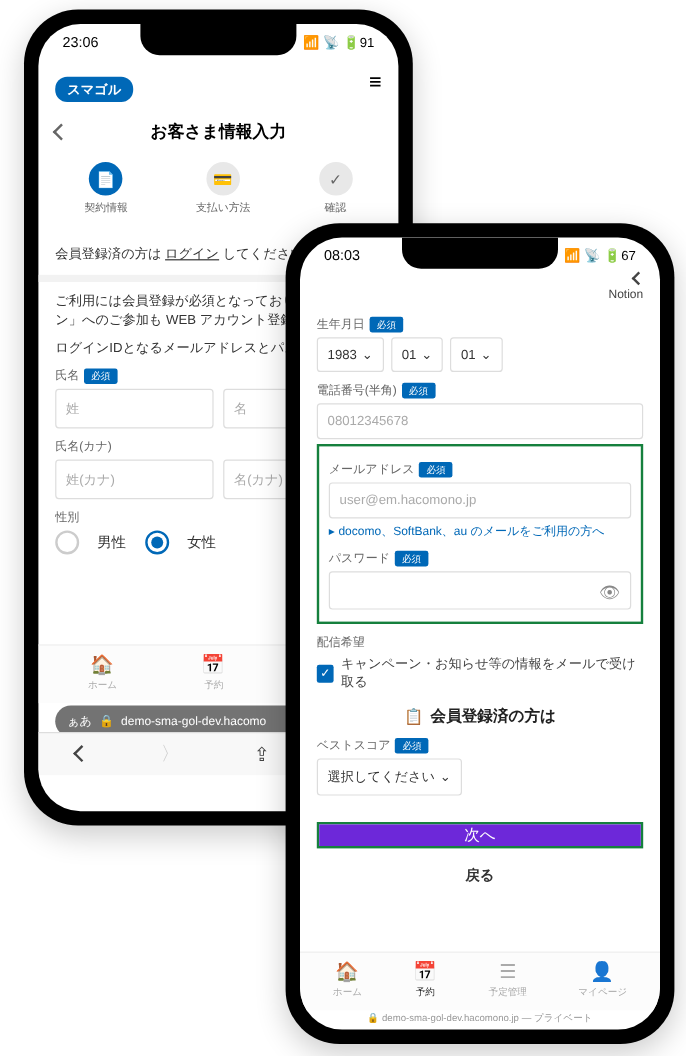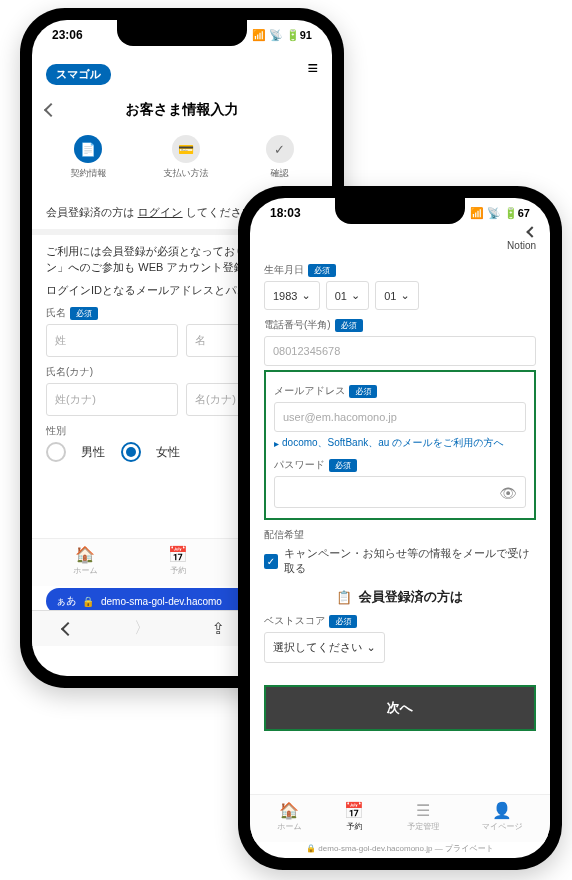--- a/index.html
+++ b/index.html
@@ -49,21 +49,21 @@
   background: #000;
   border-radius: 0 0 16px 16px;
   z-index: 10;
 }
 .statusbar {
   display: flex;
   justify-content: space-between;
   align-items: center;
   padding: 8px 20px 4px;
   font-size: 12px;
-  font-weight: 700;
+  font-weight: 400;
 }
 .statusbar .icons { display: flex; gap: 3px; align-items: center; font-size: 11px; }
 .brandbar {
   display: flex;
   justify-content: space-between;
   align-items: center;
   padding: 6px 14px;
 }
 .brand {
   background: #0068b7;
@@ -157,21 +157,21 @@
   border-top: 1px solid #eee;
 }
 .nav-item {
   display: flex; flex-direction: column; align-items: center;
   gap: 1px; font-size: 8px; color: #aaa;
 }
 .nav-item .ni { font-size: 16px; }
 .nav-item.active { color: #222; }
 .addrpill {
   position: absolute; bottom: 62px; left: 14px; right: 14px;
-  background: #1d4ed8; color: #fff; border-radius: 16px;
+  background: #737373; color: #fff; border-radius: 16px;
   padding: 6px 10px; font-size: 10px;
   display: flex; align-items: center; gap: 6px;
 }
 .toolbar {
   position: absolute; bottom: 30px; left: 0; right: 0;
   background: #f8f8f8;
   display: flex; justify-content: space-around; align-items: center;
   padding: 7px 0; border-top: 1px solid #ddd;
   font-size: 16px; color: #444;
 }
@@ -183,22 +183,22 @@
   border: 2px solid #15803d;
   padding: 4px 8px 10px;
   margin: 4px 0;
 }
 .linkt { color: #0068b7; font-size: 10px; margin: 4px 0; display: flex; align-items: center; gap: 3px; }
 .checkrow { display: flex; align-items: center; gap: 6px; font-size: 11px; color: #444; margin-top: 4px; }
 .chk { width: 15px; height: 15px; background: #0068b7; color: #fff; display: flex; align-items: center; justify-content: center; font-size: 10px; border-radius: 2px; }
 .sect-title { display: flex; align-items: center; justify-content: center; gap: 6px; font-weight: 700; font-size: 13px; margin: 12px 0 6px; color: #222; }
 .note { font-size: 10px; color: #888; margin: 4px 0 10px; }
 .btn-next {
-  background: #404040; color: #fff; text-align: center;
-  padding: 12px; font-size: 13px; font-weight: bold;
+  background: #6d28d9; color: #fff; text-align: center;
+  font-size: 13px;
 }
 .btn-back {
   background: #fff; color: #333; text-align: center;
   padding: 10px; font-size: 12px; font-weight: 600;
 }
 .addrline {
   position: absolute; bottom: 4px; left: 0; right: 0;
   text-align: center; font-size: 8px; color: #999;
 }
 .eye { float: right; color: #888; font-size: 14px; }
@@ -315,21 +315,21 @@
           <span>予定管理</span>
         </div>
     </div>
   </div>
 </div>
 
 <div class="phone right">
   <div class="screen">
     <div class="notch"></div>
     <div class="statusbar">
-      <span>18:03</span>
+      <span>08:03</span>
       <span>&nbsp;</span>
       <span class="icons">
         <span>📶</span>
         <span>📡</span>
         <span>🔋<span>67</span></span>
       </span>
     </div>
     <div class="crumb">
       <span class="back-arrow" style="width:6px;height:6px;border-color:#444"></span>
       <span>Notion</span>
@@ -396,20 +396,21 @@
           <span class="req">必須</span>
         </div>
       <div class="sel" style="display:inline-flex">
           <span>選択してください</span>
           <span>⌄</span>
         </div>
 
       <div class="redbox" style="margin-top:22px;padding:0">
         <div class="btn-next">次へ</div>
       </div>
+      <div class="btn-back">戻る</div>
     </div>
 
     <div class="bottomnav" style="bottom:16px">
       <div class="nav-item">
           <span class="ni">🏠</span>
           <span>ホーム</span>
         </div>
       <div class="nav-item active">
           <span class="ni">📅</span>
           <span>予約</span>

